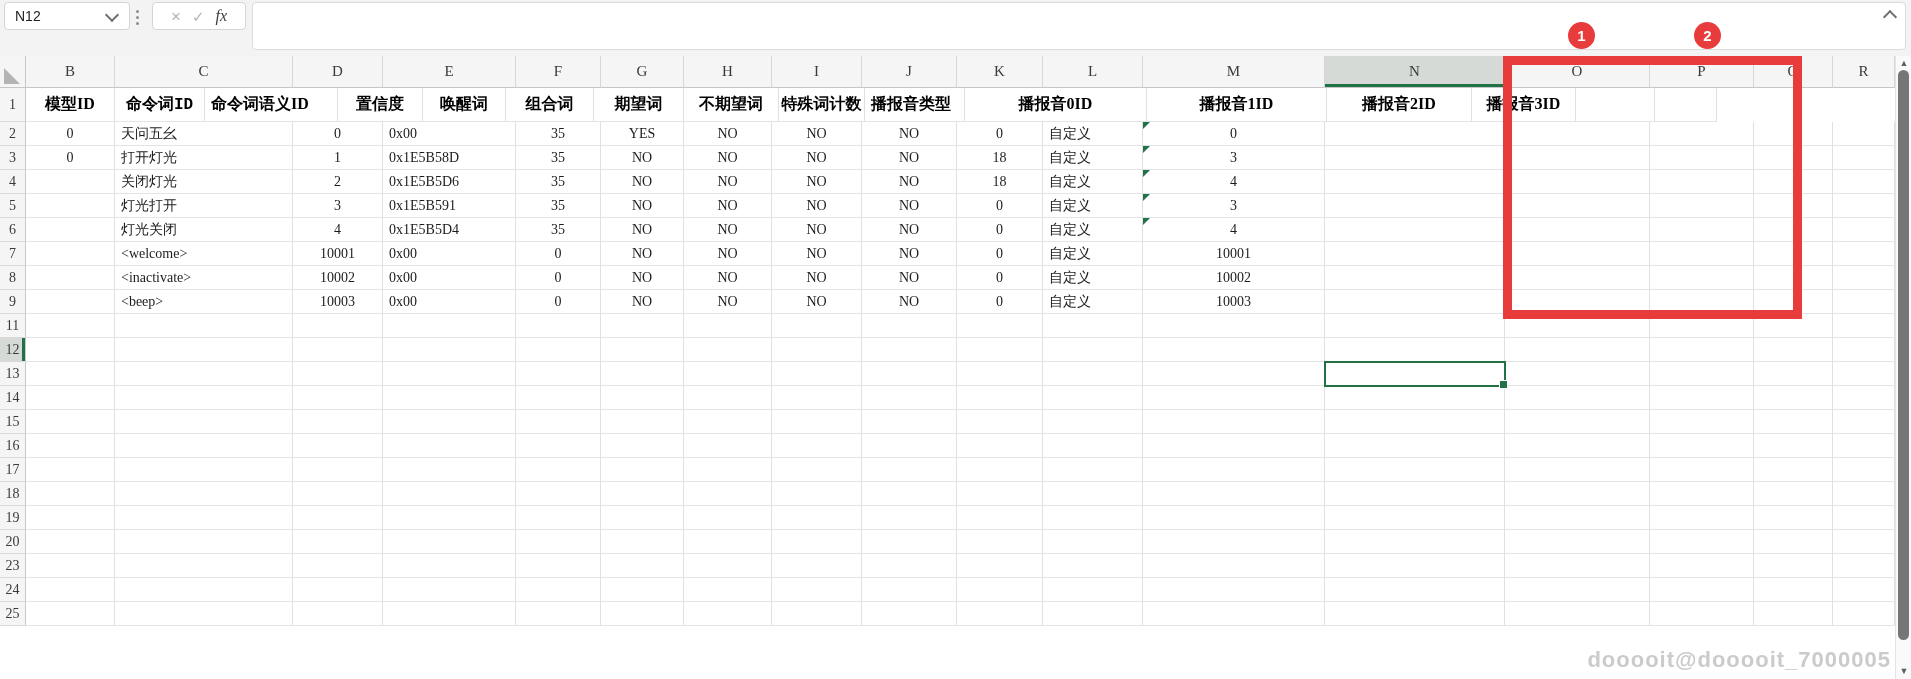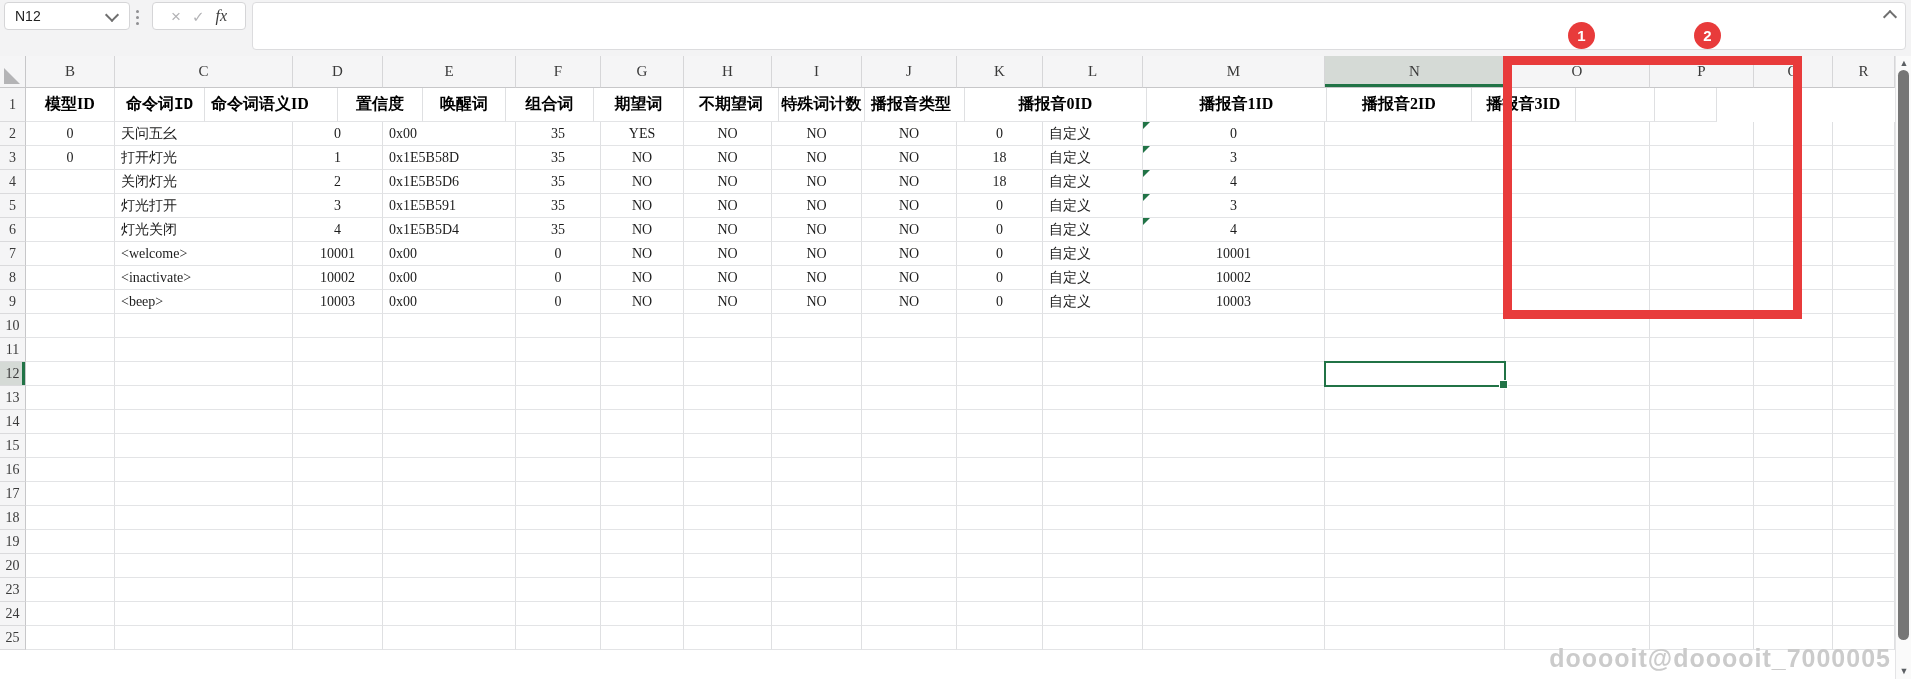--- a/index.html
+++ b/index.html
@@ -74,21 +74,21 @@
 
   
   #vscroll{position:absolute;left:1895px;top:56px;width:16px;height:623px;background:#fafafa;
            border-left:1px solid #e4e4e6;box-sizing:border-box;z-index:4;}
   .scr-arrow{position:absolute;left:0;width:16px;text-align:center;font-size:9px;color:#5b5f63;line-height:12px;}
   #scr-up{top:1px;}
   #scr-down{bottom:2px;}
   #vthumb{position:absolute;left:2px;top:14px;width:11px;height:570px;background:#767676;border-radius:6px;}
 
   
-  #watermark{position:absolute;right:20px;bottom:6px;font-size:25px;font-weight:600;
+  #watermark{position:absolute;right:20px;bottom:6px;font-size:22px;font-weight:600;
              color:#cbcbcb;letter-spacing:1px;z-index:3;}
 </style>
 </head>
 <body>
 
 <div class="toolbar">
   <div class="namebox">
     <span class="val">N12</span>
     <span class="chev down"></span>
   </div>
@@ -304,40 +304,20 @@
       <div class="cell" style="width: 86px;">0</div>
       <div class="cell left" style="width: 100px;">自定义</div>
       <div class="cell" style="width: 182px;">10003</div>
       <div class="cell" style="width: 180px;"></div>
       <div class="cell" style="width: 145px;"></div>
       <div class="cell" style="width: 104px;"></div>
       <div class="cell" style="width: 79px;"></div>
       <div class="cell" style="width: 62px;"></div>
     </div>
     <div class="grid-row">
-      <div class="rowhead">10</div>
-      <div class="cell" style="width: 89px;"></div>
-      <div class="cell left" style="width: 178px;"></div>
-      <div class="cell" style="width: 90px;"></div>
-      <div class="cell left" style="width: 133px;"></div>
-      <div class="cell" style="width: 85px;"></div>
-      <div class="cell" style="width: 83px;"></div>
-      <div class="cell" style="width: 88px;"></div>
-      <div class="cell" style="width: 90px;"></div>
-      <div class="cell" style="width: 95px;"></div>
-      <div class="cell" style="width: 86px;"></div>
-      <div class="cell left" style="width: 100px;"></div>
-      <div class="cell" style="width: 182px;"></div>
-      <div class="cell" style="width: 180px;"></div>
-      <div class="cell" style="width: 145px;"></div>
-      <div class="cell" style="width: 104px;"></div>
-      <div class="cell" style="width: 79px;"></div>
-      <div class="cell" style="width: 62px;"></div>
-    </div>
-    <div class="grid-row">
       <div class="rowhead">11</div>
       <div class="cell" style="width: 89px;"></div>
       <div class="cell left" style="width: 178px;"></div>
       <div class="cell" style="width: 90px;"></div>
       <div class="cell left" style="width: 133px;"></div>
       <div class="cell" style="width: 85px;"></div>
       <div class="cell" style="width: 83px;"></div>
       <div class="cell" style="width: 88px;"></div>
       <div class="cell" style="width: 90px;"></div>
       <div class="cell" style="width: 95px;"></div>

